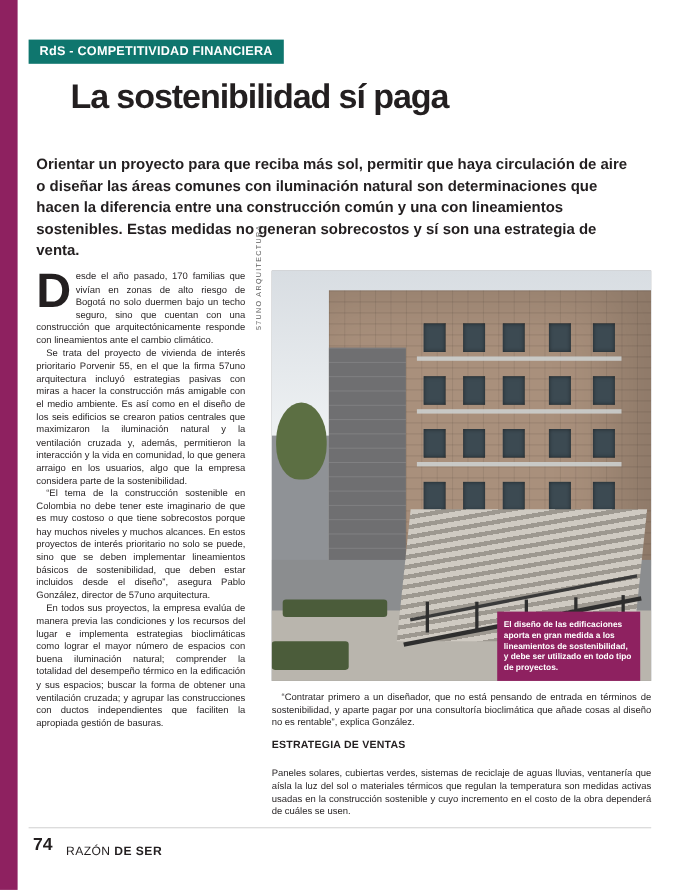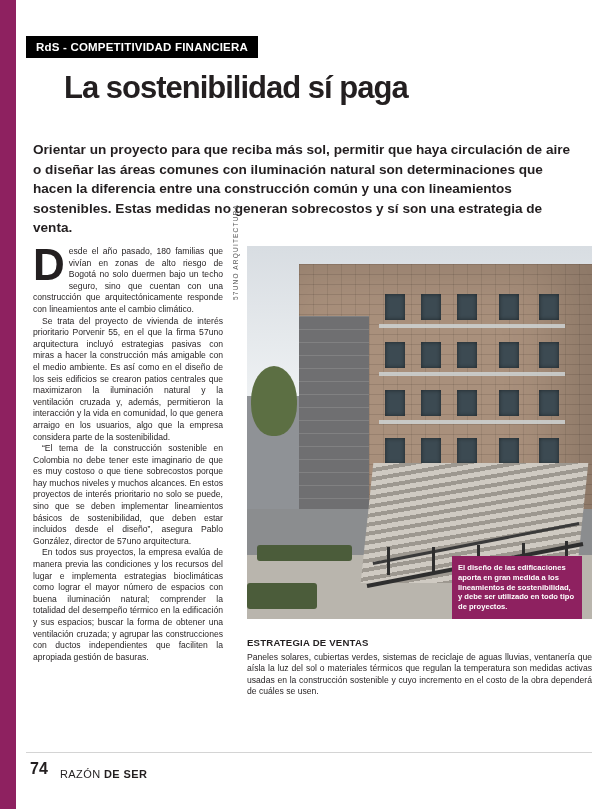--- a/index.html
+++ b/index.html
@@ -25,21 +25,21 @@
     width: 16px;
     height: 809px;
     background: #8e2160;
   }
   
   .section-tab {
     position: absolute;
     left: 26px;
     top: 36px;
     height: 22px;
-    background: #000000;
+    background: #0f766e;
     color: #ffffff;
     font-size: 11.5px;
     font-weight: bold;
     letter-spacing: 0.2px;
     display: flex;
     align-items: center;
     padding: 0 10px 0 10px;
   }
   
   .headline {
@@ -241,21 +241,21 @@
     text-align: justify;
   }
   .col-right p {
     margin: 0;
     text-indent: 9px;
   }
   .col-right p.first { text-indent: 0; }
   .subhead {
     font-size: 9.6px;
     font-weight: bold;
-    margin: 9px 0 3px 0;
+    margin: 9px 0 14px 0;
     color: #231f20;
     letter-spacing: 0.2px;
   }
   
   .folio {
     position: absolute;
     left: 30px;
     top: 760px;
     font-size: 16px;
     font-weight: bold;
@@ -288,21 +288,21 @@
 
   <div class="section-tab">
     <span>RdS - COMPETITIVIDAD FINANCIERA</span>
   </div>
 
   <div class="headline">La sostenibilidad sí paga</div>
 
   <div class="deck">Orientar un proyecto para que reciba más sol, permitir que haya circulación de aire o diseñar las áreas comunes con iluminación natural son determinaciones que hacen la diferencia entre una construcción común y una con lineamientos sostenibles. Estas medidas no generan sobrecostos y sí son una estrategia de venta.</div>
 
   <div class="col col-1">
-    <p class="first"><span class="dropcap">D</span><span>esde el año pasado, 180 familias que vivían en zonas de alto riesgo de Bogotá no solo duermen bajo un techo seguro, sino que cuentan con una construcción que arquitectónicamente responde con lineamientos ante el cambio climático.</span></p>
+    <p class="first"><span class="dropcap">D</span><span>esde el año pasado, 170 familias que vivían en zonas de alto riesgo de Bogotá no solo duermen bajo un techo seguro, sino que cuentan con una construcción que arquitectónicamente responde con lineamientos ante el cambio climático.</span></p>
     <p>Se trata del proyecto de vivienda de interés prioritario Porvenir 55, en el que la firma 57uno arquitectura incluyó estrategias pasivas con miras a hacer la construcción más amigable con el medio ambiente. Es así como en el diseño de los seis edificios se crearon patios centrales que maximizaron la iluminación natural y la ventilación cruzada y, además, permitieron la interacción y la vida en comunidad, lo que genera arraigo en los usuarios, algo que la empresa considera parte de la sostenibilidad.</p>
     <p>“El tema de la construcción sostenible en Colombia no debe tener este imaginario de que es muy costoso o que tiene sobrecostos porque hay muchos niveles y muchos alcances. En estos proyectos de interés prioritario no solo se puede, sino que se deben implementar lineamientos básicos de sostenibilidad, que deben estar incluidos desde el diseño”, asegura Pablo González, director de 57uno arquitectura.</p>
     <p>En todos sus proyectos, la empresa evalúa de manera previa las condiciones y los recursos del lugar e implementa estrategias bioclimáticas como lograr el mayor número de espacios con buena iluminación natural; comprender la totalidad del desempeño térmico en la edificación y sus espacios; buscar la forma de obtener una ventilación cruzada; y agrupar las construcciones con ductos independientes que faciliten la apropiada gestión de basuras.</p>
   </div>
 
   <div class="photo">
     <div class="sky"></div>
 
     <div class="building">
       <div class="building-left"></div>
@@ -352,20 +352,21 @@
     <div class="hedge" style="left:10px;bottom:58px;width:95px;height:16px;"></div>
     <div class="hedge" style="left:0px;bottom:10px;width:70px;height:26px;"></div>
     <div class="tree" style="left:4px;top:120px;width:46px;height:70px;"></div>
   </div>
 
   <div class="photo-credit">57UNO ARQUITECTURA</div>
 
   <div class="pullbox">El diseño de las edificaciones aporta en gran medida a los lineamientos de sostenibilidad, y debe ser utilizado en todo tipo de proyectos.</div>
 
   <div class="col-right">
+    <p>“Contratar primero a un diseñador, que no está pensando de entrada en términos de sostenibilidad, y aparte pagar por una consultoría bioclimática que añade cosas al diseño no es rentable”, explica González.</p>
     <div class="subhead">ESTRATEGIA DE VENTAS</div>
     <p class="first">Paneles solares, cubiertas verdes, sistemas de reciclaje de aguas lluvias, ventanería que aísla la luz del sol o materiales térmicos que regulan la temperatura son medidas activas usadas en la construcción sostenible y cuyo incremento en el costo de la obra dependerá de cuáles se usen.</p>
   </div>
 
   <div class="footer-rule"></div>
   <div class="folio">74</div>
   <div class="footer-brand">
     <span>RAZÓN</span>
     <b>DE SER</b>
   </div>

